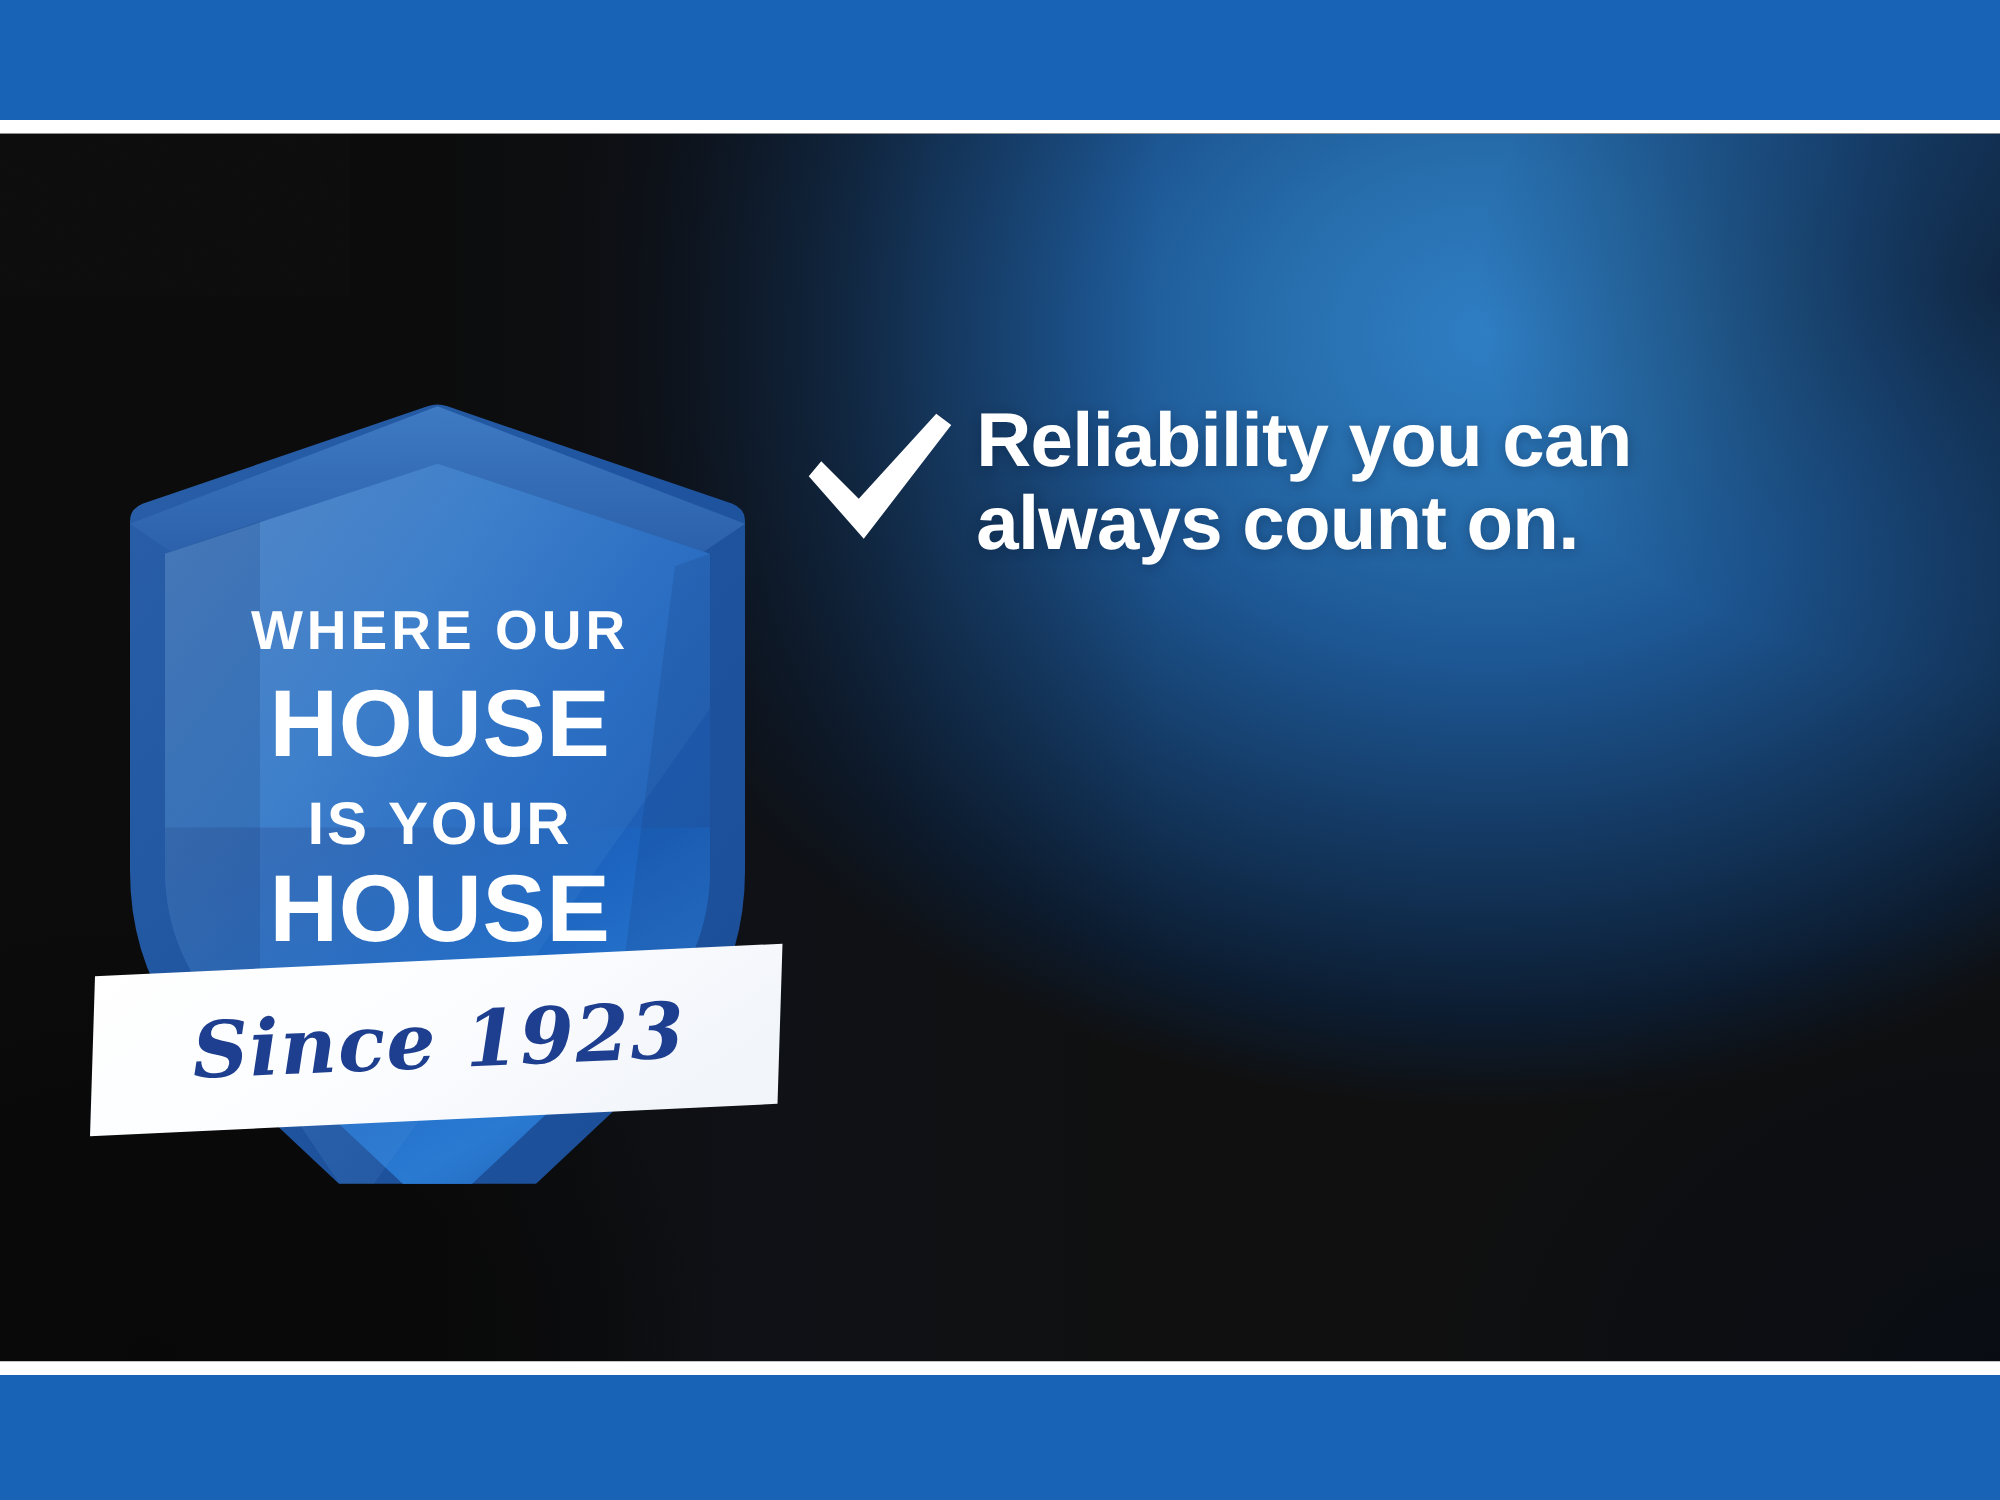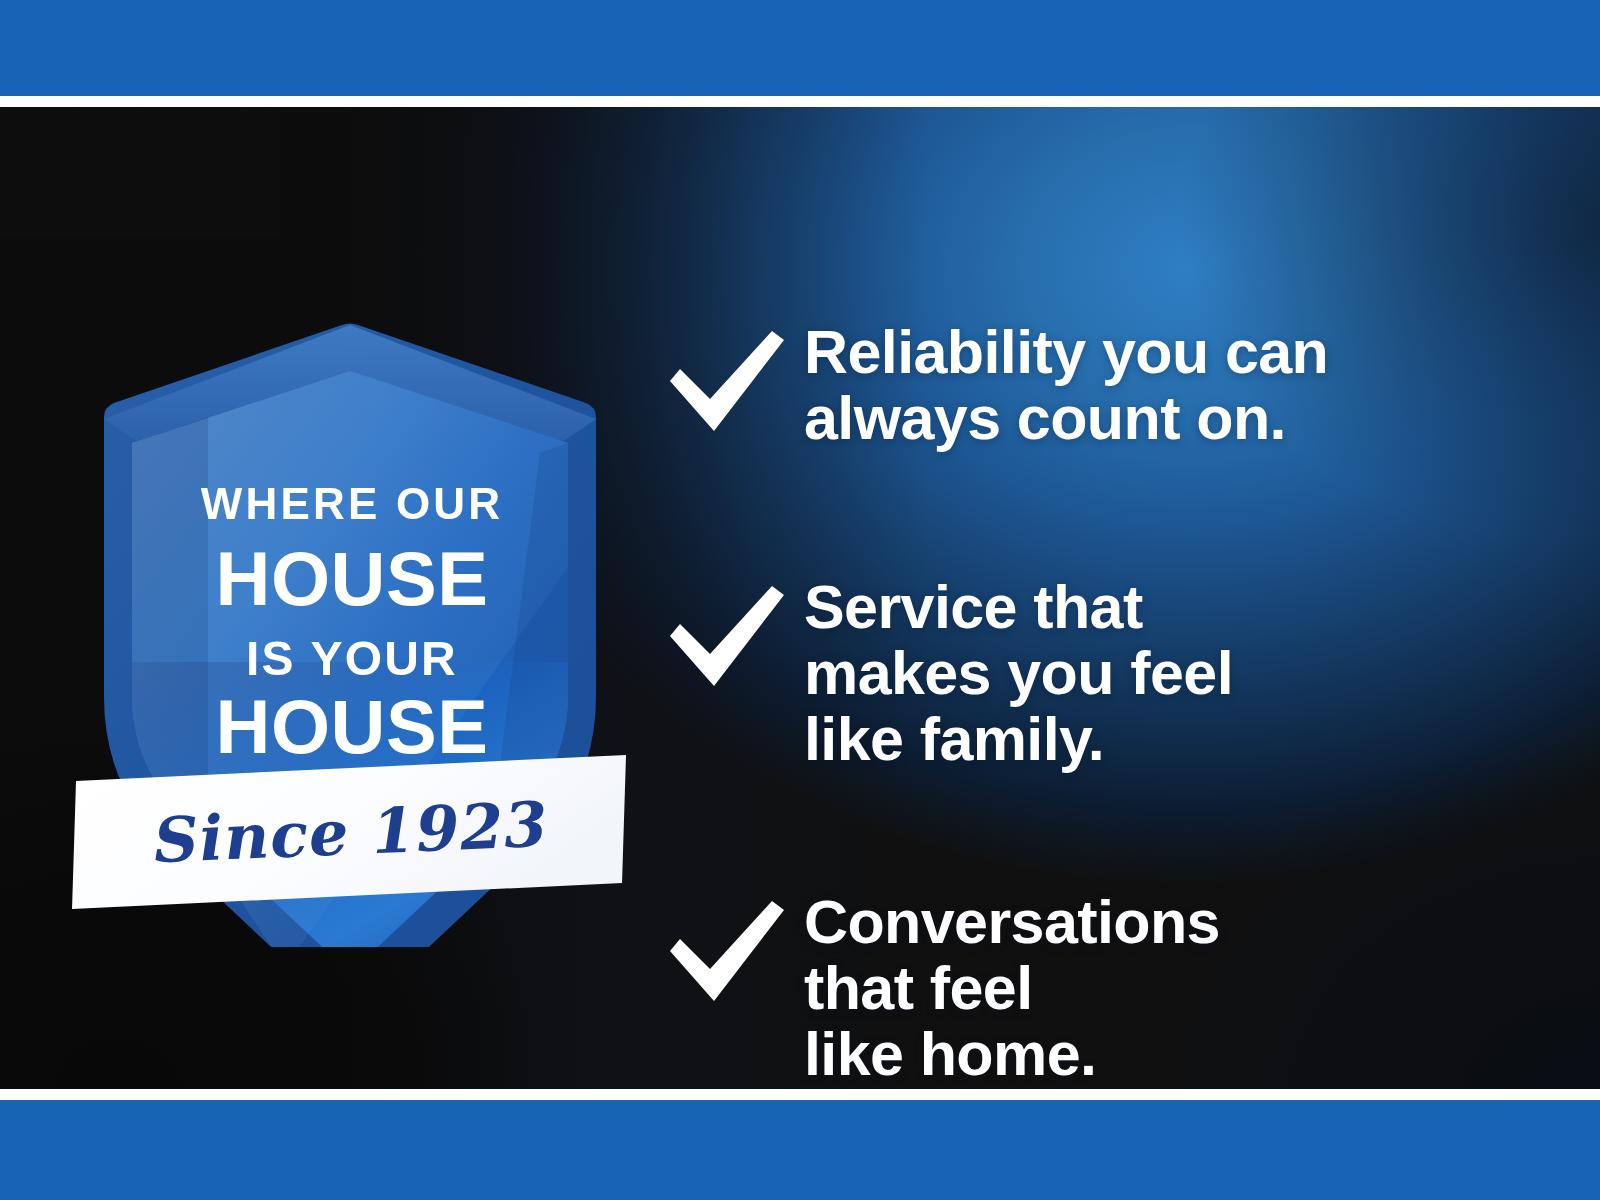--- a/index.html
+++ b/index.html
@@ -58,21 +58,21 @@
   .sh-l1{font-size:44px;letter-spacing:3.2px;}
   .sh-l2{font-size:76px;letter-spacing:0.5px;}
   .sh-l3{font-size:48px;letter-spacing:2.2px;}
   .sh-l4{font-size:76px;letter-spacing:0.5px;}
   .sh-script{
     fill:#1e3f8f;font-family:"DejaVu Serif",serif;font-style:italic;font-weight:bold;
     font-size:62px;text-anchor:middle;letter-spacing:1px;
   }
 
   
-  #bullets{position:absolute;left:664px;top:107px;width:900px;height:982px;}
+  #bullets{position:absolute;left:641px;top:107px;width:900px;height:982px;}
   .bullet{position:absolute;left:0;display:flex;align-items:flex-start;}
   .bullet-1{top:100px;}
   .bullet-2{top:355px;}
   .bullet-3{top:670px;}
 
   .check{width:140px;flex:0 0 140px;padding-top:12px;}
   .check svg{display:block;width:125px;height:110px;}
 
   .btext{
     color:#ffffff;
@@ -186,41 +186,21 @@
       <div class="bullet bullet-1">
         <div class="check">
           <svg viewBox="0 0 125 110" xmlns="http://www.w3.org/2000/svg">
             <path d="M6 55 L16 43 L46 73 L108 5 L120 14 L50 105 Z" fill="#ffffff"></path>
           </svg>
         </div>
         <div class="btext">Reliability you can
 always count on.</div>
       </div>
 
-      <div class="bullet bullet-2">
-        <div class="check">
-          <svg viewBox="0 0 125 110" xmlns="http://www.w3.org/2000/svg">
-            <path d="M6 55 L16 43 L46 73 L108 5 L120 14 L50 105 Z" fill="#ffffff"></path>
-          </svg>
-        </div>
-        <div class="btext">Service that
-makes you feel
-like family.</div>
-      </div>
-
-      <div class="bullet bullet-3">
-        <div class="check">
-          <svg viewBox="0 0 125 110" xmlns="http://www.w3.org/2000/svg">
-            <path d="M6 55 L16 43 L46 73 L108 5 L120 14 L50 105 Z" fill="#ffffff"></path>
-          </svg>
-        </div>
-        <div class="btext">Conversations
-that feel
-like home.</div>
-      </div>
+
 
     </div>
   </div>
 
   <div class="gap gap-bottom"></div>
   <div class="band band-bottom"></div>
 
 </div>
 
 </body></html>

